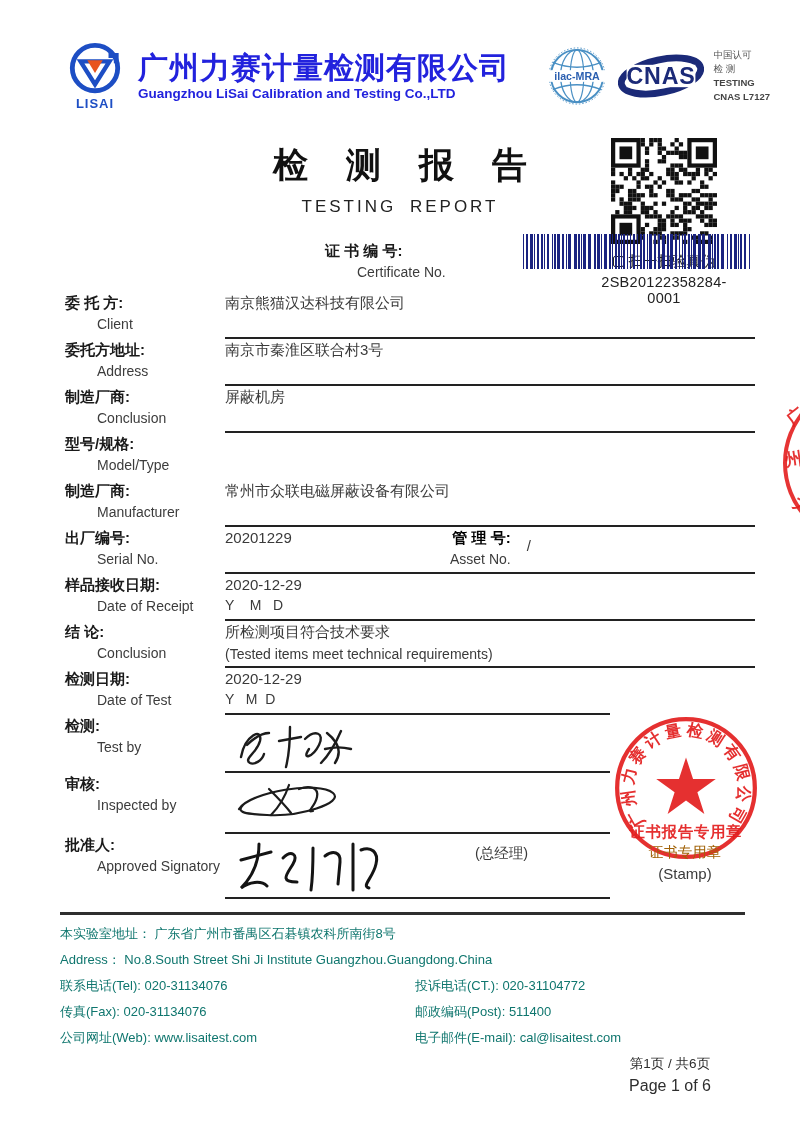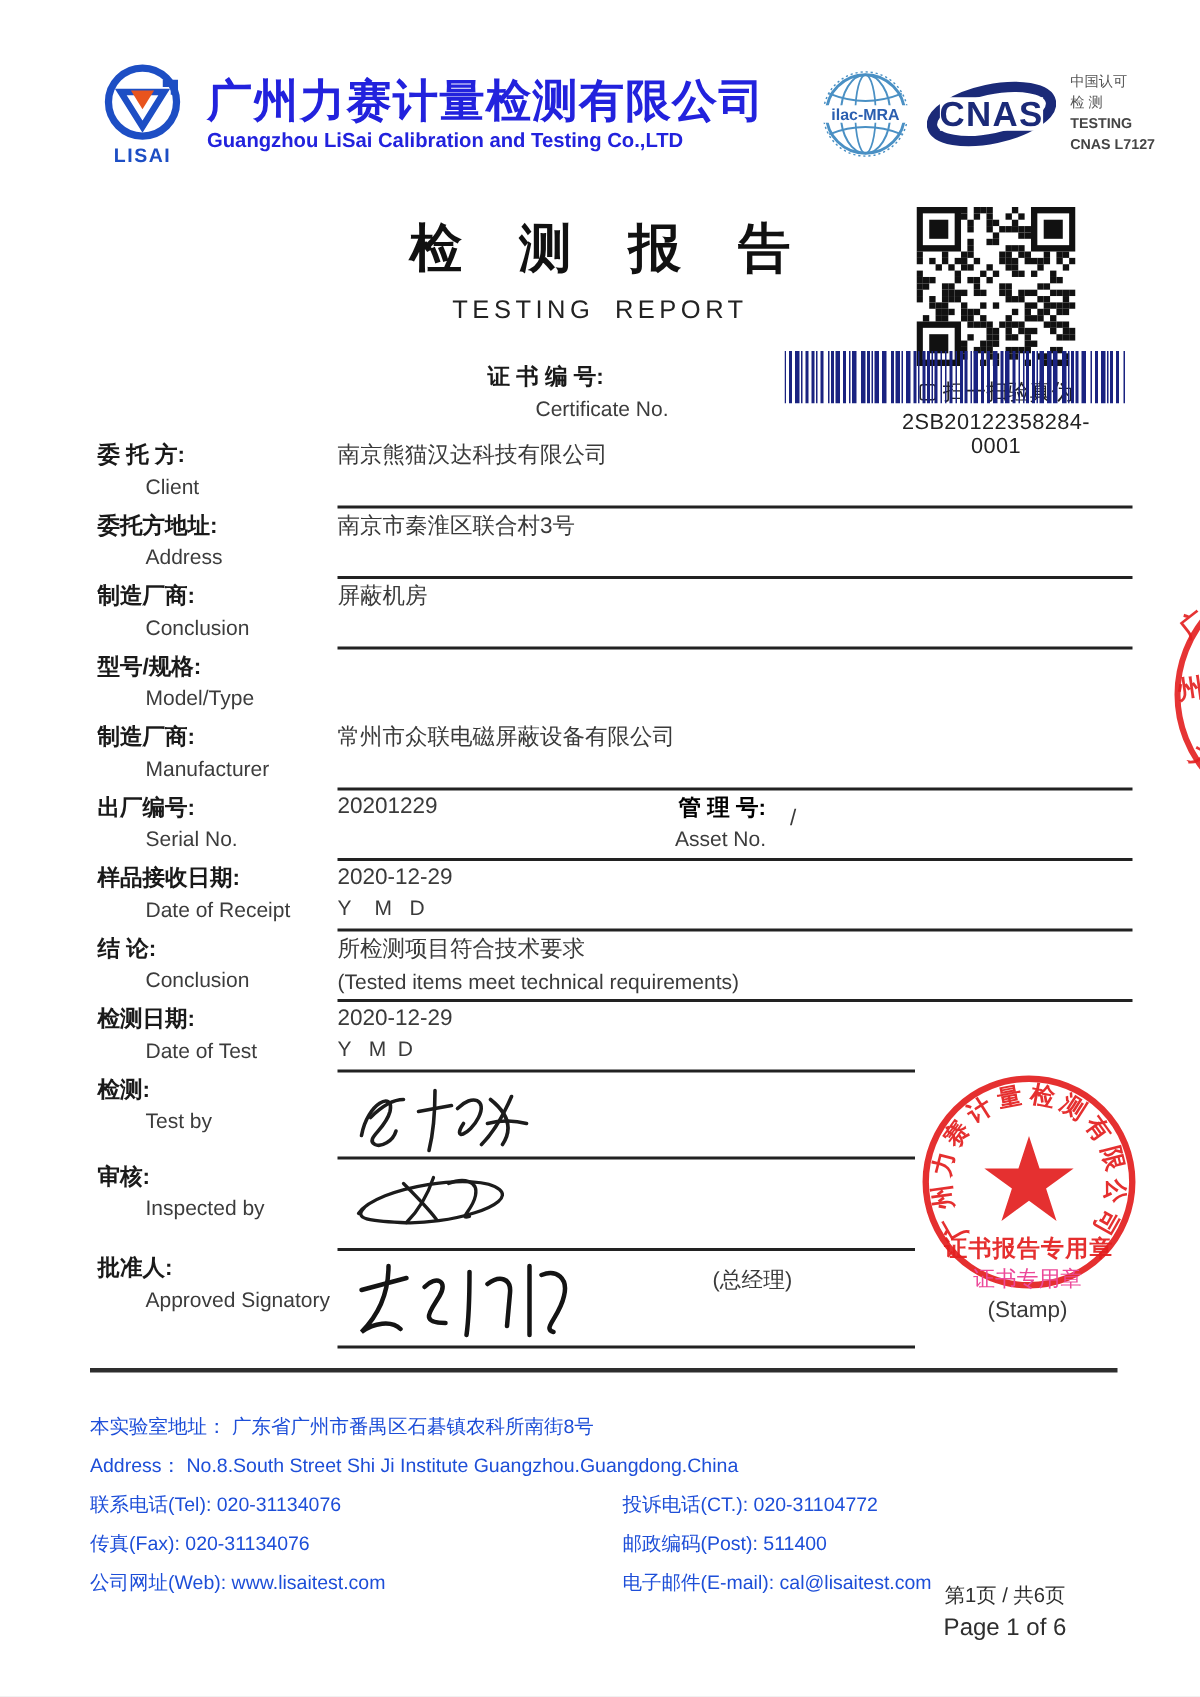--- a/index.html
+++ b/index.html
@@ -47,26 +47,26 @@
   .asset-zh { font-size:15px; font-weight:700; color:#000000;text-align:right; }
   .asset-en { font-size:14px; color:#3c3c3c; margin-top:3px; }
   .asset-val { font-size:15px; color:#3a3a3a; margin-left:16px; padding-top:8px; }
   .barcode { margin-left:38px; margin-top:-6px; }
   .sig { margin-left:8px; margin-top:2px; }
   .gm-note { position:absolute; left:250px; top:10px; font-size:14.5px; color:#3a3a3a; }
 
   
   .stamp { position:absolute; top:703px; left:601px; width:170px; height:170px; }
   .stamp-caption { position:absolute; top:843px; left:618px; width:134px; text-align:center; }
-  .cap-zh { font-size:14.5px; color:#ec4899; }
+  .cap-zh { font-size:14.5px; color:#a16207; }
   .cap-en { font-size:15px; color:#3a3a3a; margin-top:3px; }
   .edge-stamp { position:absolute; top:374px; right:0; width:38px; height:178px; overflow:hidden; }
 
   
-  .footer { position:absolute; top:912px; left:60px; right:55px; border-top:3px solid #2e2e2e; padding-top:27px; font-size:13px; color:#1d4ed8; }
+  .footer { position:absolute; top:912px; left:60px; right:55px; border-top:3px solid #2e2e2e; padding-top:10px; font-size:13px; color:#0f766e; }
   .f-line { margin-bottom:8px; }
   .f-grid { display:grid; grid-template-columns: 355px 1fr; row-gap:8px; }
   .pagination { position:absolute; top:1055px; right:55px; width:150px; text-align:center; }
   .pag-zh { font-size:13.5px; color:#2e2e2e; }
   .pag-en { font-size:16px; color:#2e2e2e; margin-top:4px; }
 </style>
 </head>
 <body>
 
 <div class="page">

